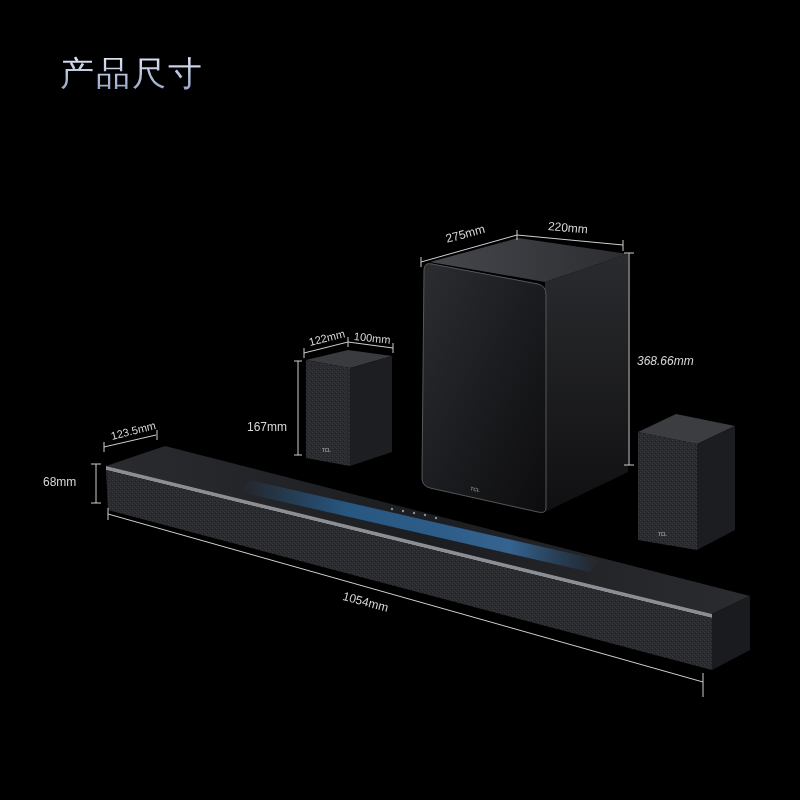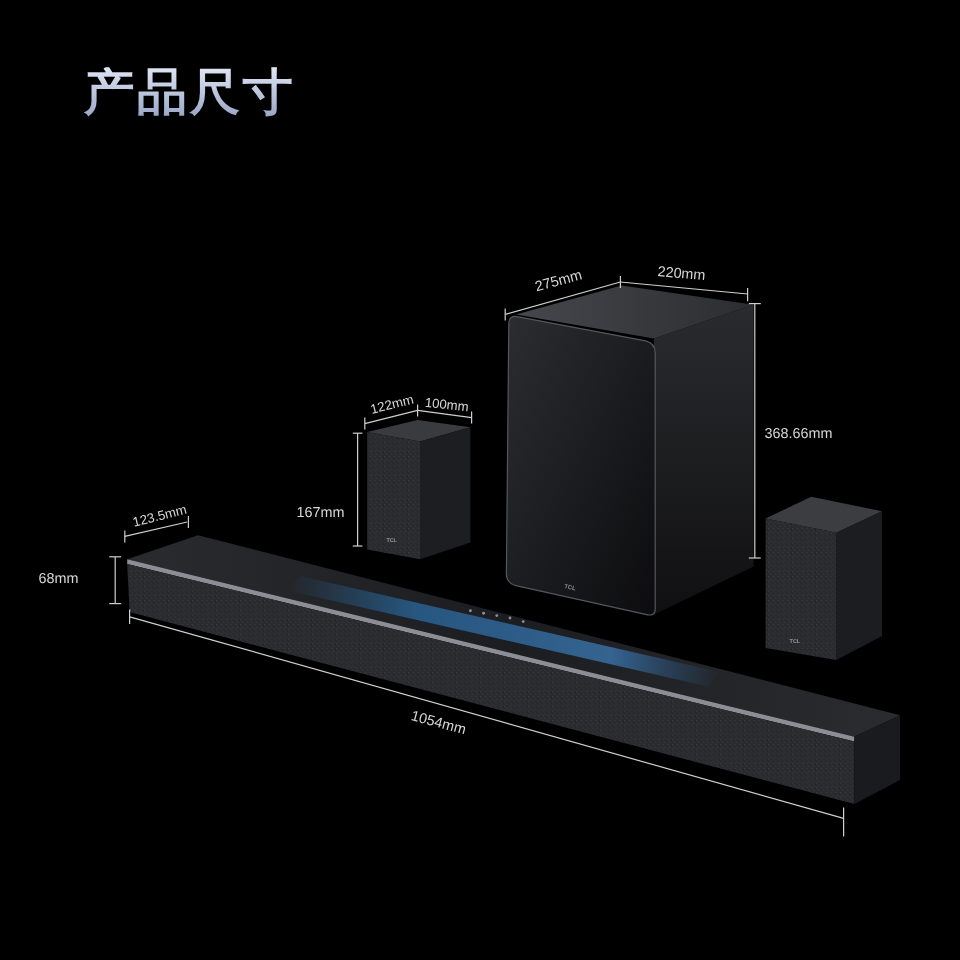--- a/index.html
+++ b/index.html
@@ -1,21 +1,21 @@
 <!DOCTYPE html>
 <html><head>
   <meta charset="utf-8">
   <style>
     html, body { margin: 0; padding: 0; background: #000; }
     body { width: 800px; height: 800px; position: relative; overflow: hidden;
            font-family: "Liberation Sans", "DejaVu Sans", sans-serif; }
     .title {
-      position: absolute; left: 70px; top: 56px;
-      font-family: "DejaVu Sans", sans-serif; font-weight: bold;
-      font-size: 42px; letter-spacing: 2px; line-height: 1;
+      position: absolute; left: 60px; top: 56px;
+      font-family: "DejaVu Sans", sans-serif; font-weight: normal;
+      font-size: 34px; letter-spacing: 2px; line-height: 1;
       background: linear-gradient(180deg, #dfe6f4 0%, #9aa6c8 100%);
       -webkit-background-clip: text; background-clip: text; color: transparent;
     }
     svg.scene { position: absolute; left: 0; top: 0; }
     .dim { position: absolute; color: #d8d8d8; font-size: 12px; white-space: nowrap;
            font-family: "Liberation Sans", sans-serif; transform-origin: left center; }
   </style>
 </head>
 <body>
 
@@ -129,21 +129,21 @@
     <line x1="91" y1="464" x2="101" y2="464"></line>
     <line x1="91" y1="503" x2="101" y2="503"></line>
     <line x1="108" y1="514" x2="703" y2="682"></line>
     <line x1="108" y1="508" x2="108" y2="520"></line>
     <line x1="703" y1="673" x2="703" y2="697"></line>
   </g>
 </svg>
 
 <div class="dim" style="left:446px; top:232px; transform:rotate(-15deg);">275mm</div>
 <div class="dim" style="left:548px; top:219px; transform:rotate(5deg);">220mm</div>
-<div class="dim" style="left:637px; top:354px;">368.66mm</div>
+<div class="dim" style="left:637px; top:354px;font-style:italic;">368.66mm</div>
 
 <div class="dim" style="left:309px; top:336px; font-size:11px; transform:rotate(-14deg);">122mm</div>
 <div class="dim" style="left:354px; top:330px; font-size:11px; transform:rotate(6deg);">100mm</div>
 <div class="dim" style="left:247px; top:420px;">167mm</div>
 
 <div class="dim" style="left:111px; top:430px; font-size:11px; transform:rotate(-14deg);">123.5mm</div>
-<div class="dim" style="left:32px; top:475px;">68mm</div>
+<div class="dim" style="left:43px; top:475px;">68mm</div>
 <div class="dim" style="left:343px; top:589px; transform:rotate(15deg);">1054mm</div>
 
 </body></html>

